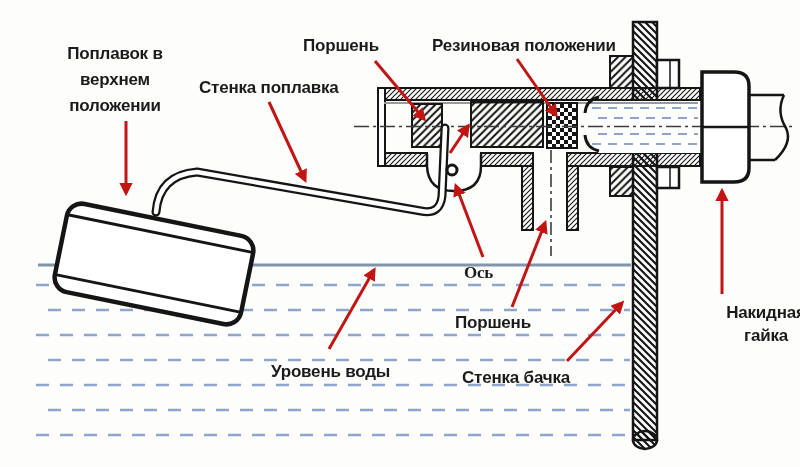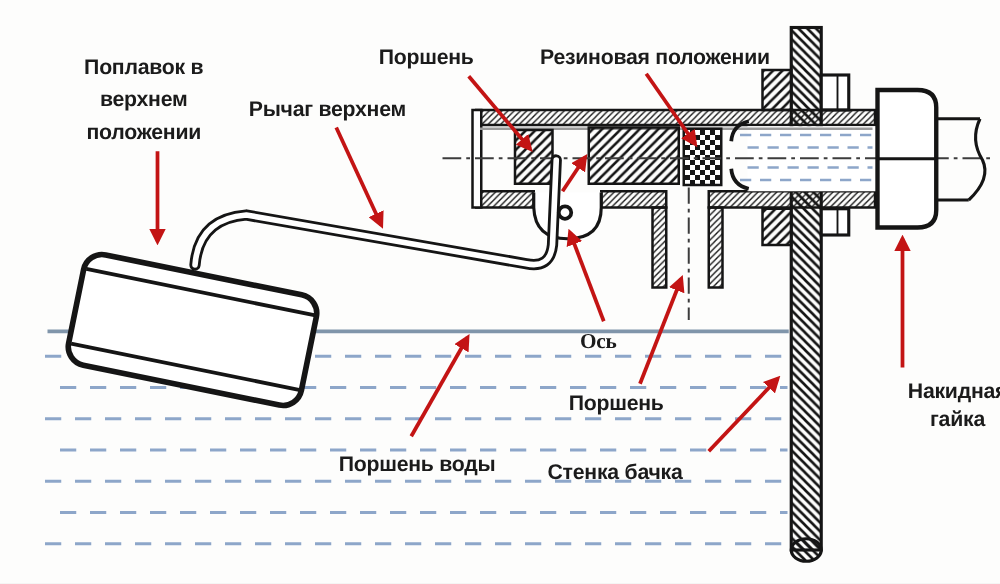--- a/index.html
+++ b/index.html
@@ -13,21 +13,21 @@
     white-space:nowrap;letter-spacing:-0.2px;line-height:20px;
   }
   .lbl.multi{white-space:normal;text-align:center;}
   .lbl-float{left:52px;top:41px;width:126px;line-height:26px;}
   .lbl-lever{left:199px;top:78px;}
   .lbl-piston{left:303px;top:36px;}
   .lbl-gasket{left:432px;top:36px;}
   .lbl-axis{left:464px;top:263px;font-family:Liberation Serif, serif;}
   .lbl-branch{left:455px;top:313px;}
   .lbl-water{left:271px;top:362px;}
-  .lbl-wall{left:438px;top:368px;}
+  .lbl-wall{left:462px;top:368px;}
   .lbl-nut{left:716px;top:301px;width:100px;line-height:23px;}
 </style>
 </head>
 <body>
 
 <div class="stage">
 
   <svg width="800" height="467" viewBox="0 0 800 467">
     <defs>
 
@@ -151,21 +151,21 @@
       <line x1="483" y1="257" x2="456" y2="186" marker-end="url(#ah)"></line>
       <line x1="450" y1="153" x2="468" y2="126" marker-end="url(#ah)"></line>
       <line x1="512" y1="307" x2="545" y2="223" marker-end="url(#ah)"></line>
       <line x1="329" y1="349" x2="374" y2="270" marker-end="url(#ah)"></line>
       <line x1="567" y1="361" x2="622" y2="303" marker-end="url(#ah)"></line>
       <line x1="722" y1="294" x2="722" y2="191" marker-end="url(#ah)"></line>
     </g>
   </svg>
 
   <div class="lbl multi lbl-float">Поплавок в верхнем положении</div>
-  <div class="lbl lbl-lever">Рычаг верхнем</div>
+  <div class="lbl lbl-lever">Стенка поплавка</div>
   <div class="lbl lbl-piston">Поршень</div>
   <div class="lbl lbl-gasket">Резиновая положении</div>
   <div class="lbl lbl-axis">Ось</div>
   <div class="lbl lbl-branch">Поршень</div>
-  <div class="lbl lbl-water">Поршень воды</div>
+  <div class="lbl lbl-water">Уровень воды</div>
   <div class="lbl lbl-wall">Стенка бачка</div>
   <div class="lbl multi lbl-nut">Накидная гайка</div>
 </div>
 
 </body></html>

